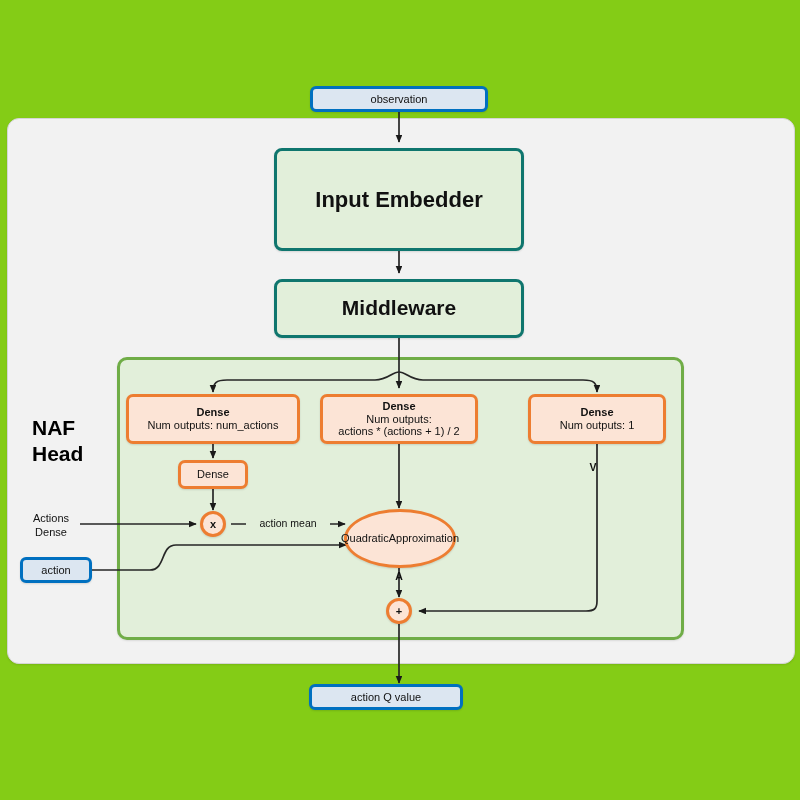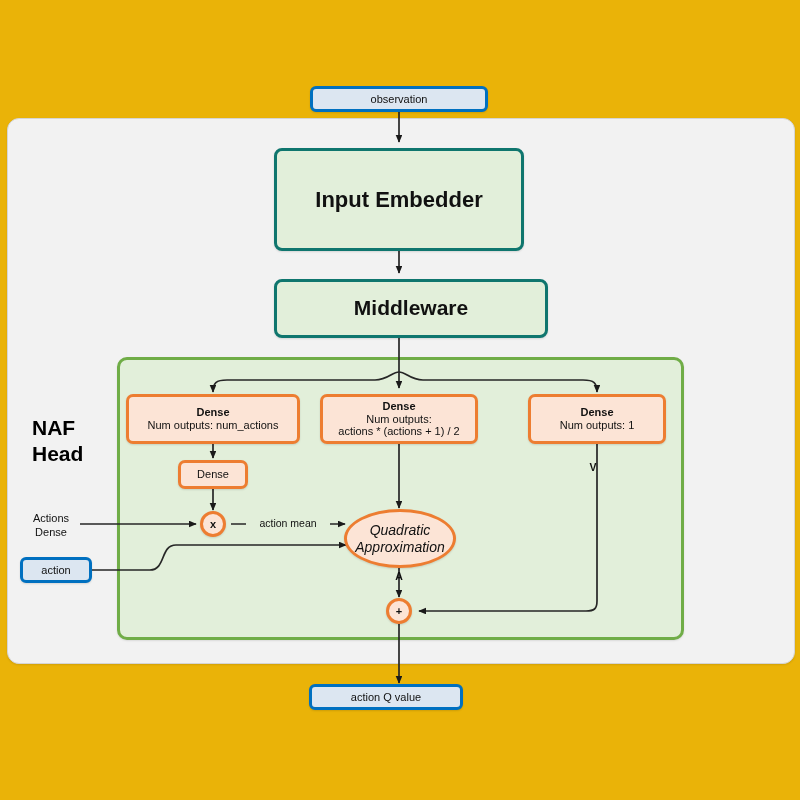--- a/index.html
+++ b/index.html
@@ -10,21 +10,21 @@
   body {
     width: 800px;
     height: 800px;
     font-family: "Liberation Sans", sans-serif;
     overflow: hidden;
   }
   #canvas {
     position: relative;
     width: 800px;
     height: 800px;
-    background: #eab308;
+    background: #84cc16;
   }
   svg.wires {
     position: absolute;
     left: 0;
     top: 0;
     width: 800px;
     height: 800px;
     pointer-events: none;
   }
   .node {
@@ -96,24 +96,23 @@
   .orange-box .ttl {
     font-weight: bold;
   }
 
   
   .orange-ellipse {
     background: #fce4d6;
     border: 3px solid #ed7d31;
     border-radius: 50%;
     color: #111111;
-    font-size: 14px;
-    flex-direction: column;
-    box-shadow: 0 1px 2px rgba(0,0,0,0.12);
-    font-style: italic;
+    font-size: 11px;
+    flex-direction: row;
+    box-shadow: 0 1px 2px rgba(0,0,0,0.12);
   }
 
   
   .op-circle {
     background: #fce4d6;
     border: 3px solid #ed7d31;
     border-radius: 50%;
     color: #111111;
     font-size: 11px;
     font-weight: bold;
@@ -196,21 +195,21 @@
   </svg>
 
   <div class="node blue-box" style="left:310px; top:86px; width:178px; height:26px;">
     <span>observation</span>
   </div>
 
   <div class="node green-box" style="left:274px; top:148px; width:250px; height:103px; font-size:22px;">
     <span>Input Embedder</span>
   </div>
 
-  <div class="node green-box" style="left:274px; top:279px; width:274px; height:59px; font-size:21px;">
+  <div class="node green-box" style="left:274px; top:279px; width:250px; height:59px; font-size:21px;">
     <span>Middleware</span>
   </div>
 
   <div class="naf-title" style="left:32px; top:415px; width:100px;">
     <div>NAF</div>
     <div>Head</div>
   </div>
 
   <div class="plain-label" style="left:20px; top:482px; width:62px;margin-top:30px;">
     <div>Actions</div>

